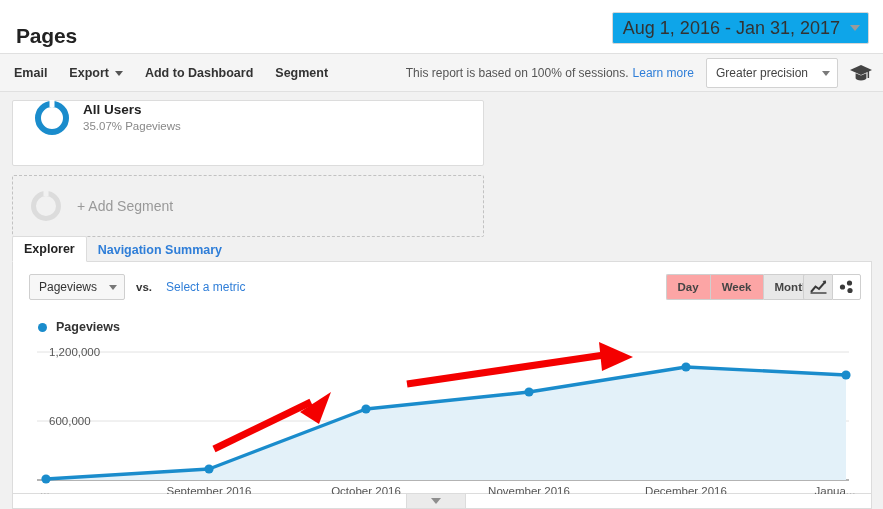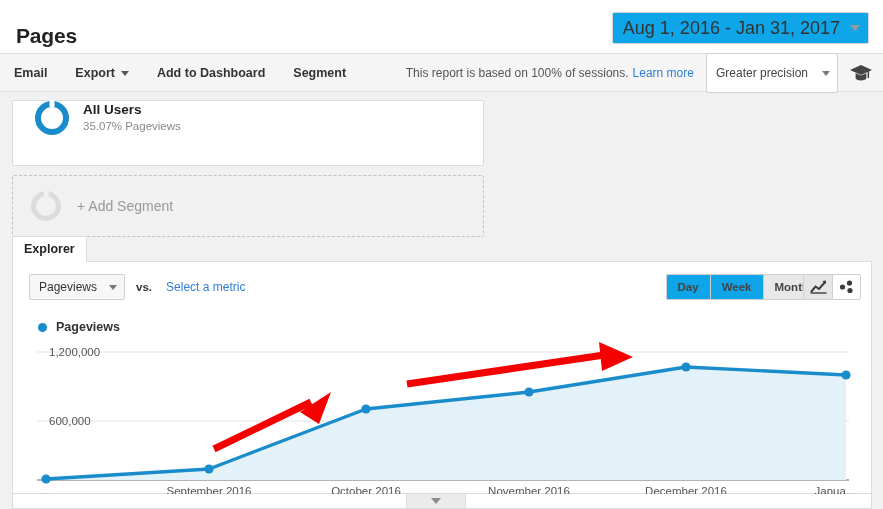--- a/index.html
+++ b/index.html
@@ -34,31 +34,31 @@
   .caret-down {
     width: 0; height: 0; border-left: 5px solid transparent;
     border-right: 5px solid transparent; border-top: 6px solid #9a9a9a;
   }
 
   
   .toolbar {
     position: absolute; left: 0; top: 54px; width: 883px; height: 38px;
     background: #f5f5f5; border-bottom: 1px solid #e0e0e0;
   }
-  .tb-actions { position: absolute; left: 14px; top: 0; height: 38px; display: flex; align-items: center; gap: 6px; }
+  .tb-actions { position: absolute; left: 14px; top: 0; height: 38px; display: flex; align-items: center; }
   .tb-item {
     font-size: 12.5px; font-weight: bold; color: #333; margin-right: 22px;
     cursor: pointer; display: flex; align-items: center; white-space: nowrap;
   }
   .tb-item .caret-down { border-top-color: #555; margin-left: 6px; border-left-width: 4px; border-right-width: 4px; border-top-width: 5px; }
   .tb-right { position: absolute; right: 10px; top: 0; height: 38px; display: flex; align-items: center; justify-content: space-between; }
   .sample-note { font-size: 12px; color: #555; white-space: nowrap; }
   .sample-link { font-size: 12px; color: #2f7ed8; margin-left: 4px; cursor: pointer; }
   .precision-select {
-    margin-left: 12px; height: 40px; background: #fff;
+    margin-left: 12px; height: 30px; background: #fff;
     border: 1px solid #d2d2d2; border-radius: 2px;
     display: flex; align-items: center; padding: 0 7px 0 9px; cursor: pointer;
   }
   .precision-select span { font-size: 12px; color: #444; white-space: nowrap; }
   .precision-select .caret-down { margin-left: 14px; border-left-width: 4px; border-right-width: 4px; border-top-width: 5px; border-top-color: #7a7a7a; }
   .edu-icon { margin-left: 11px; width: 24px; height: 20px; cursor: pointer; display:block; }
 
   
   .segments { position: absolute; left: 12px; top: 100px; width: 472px; }
   .seg-card {
@@ -112,21 +112,21 @@
     border: 1px solid #cfcfcf; border-radius: 2px;
     display: flex; align-items: center; padding: 0 7px 0 9px; cursor: pointer;
   }
   .metric-select span { font-size: 12px; color: #333; }
   .metric-select .caret-down { margin-left: 12px; border-left-width: 4px; border-right-width: 4px; border-top-width: 5px; border-top-color: #777; }
   .vs-label { font-size: 11.5px; font-weight: bold; color: #333; margin-left: 11px; }
   .select-metric { font-size: 12px; color: #2f7ed8; margin-left: 14px; cursor: pointer; }
 
   .gran-group { position: absolute; right: 50px; top: 12px; display: flex; }
   .gran-btn {
-    height: 26px; padding: 0 11px; background: #0ea5e9; border: 1px solid #cfcfcf;
+    height: 26px; padding: 0 11px; background: #fca5a5; border: 1px solid #cfcfcf;
     border-right: none; display: flex; align-items: center; justify-content: center;
     font-size: 11.5px; font-weight: bold; color: #444; cursor: pointer;
   }
   .gran-btn:first-child { border-radius: 2px 0 0 2px; }
   .gran-btn:last-child { border-right: 1px solid #cfcfcf; border-radius: 0 2px 2px 0; }
   .gran-btn.active { background: #e8e8e8; }
 
   .viz-group { position: absolute; right: 10px; top: 12px; display: flex; }
   .viz-btn {
     width: 29px; height: 26px; background: #fff; border: 1px solid #cfcfcf; border-right: none;
@@ -211,20 +211,23 @@
     </div>
     <div class="seg-add">
       <div class="donut grey"></div>
       <div class="seg-addlabel">+ Add Segment</div>
     </div>
   </div>
 
   <div class="tabs">
     <div class="tab active">
       <span>Explorer</span>
+    </div>
+    <div class="tab inactive">
+      <span>Navigation Summary</span>
     </div>
   </div>
 
   <div class="chart-panel">
 
     <div class="metric-row">
       <div class="metric-select">
         <span>Pageviews</span>
         <span class="caret-down"></span>
       </div>

